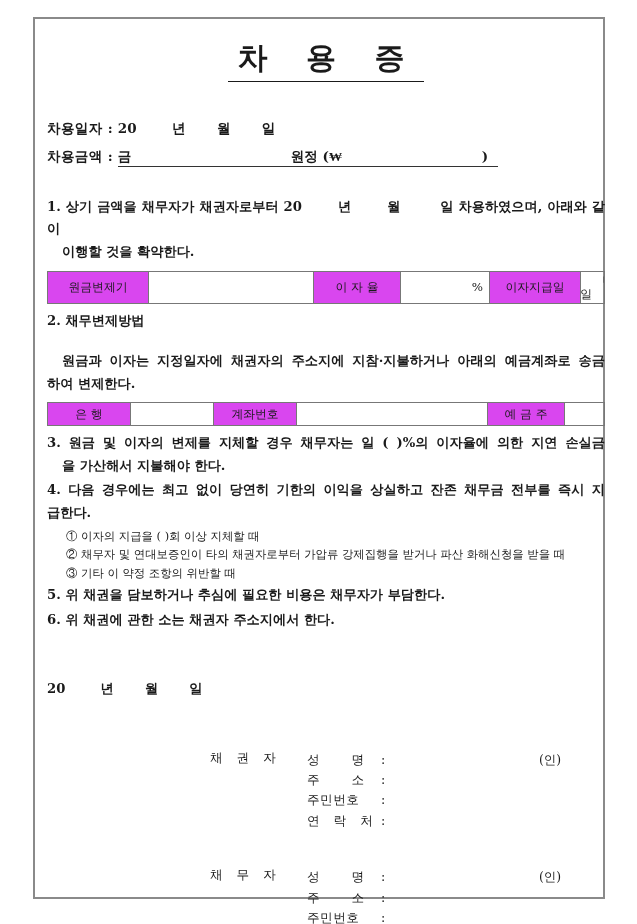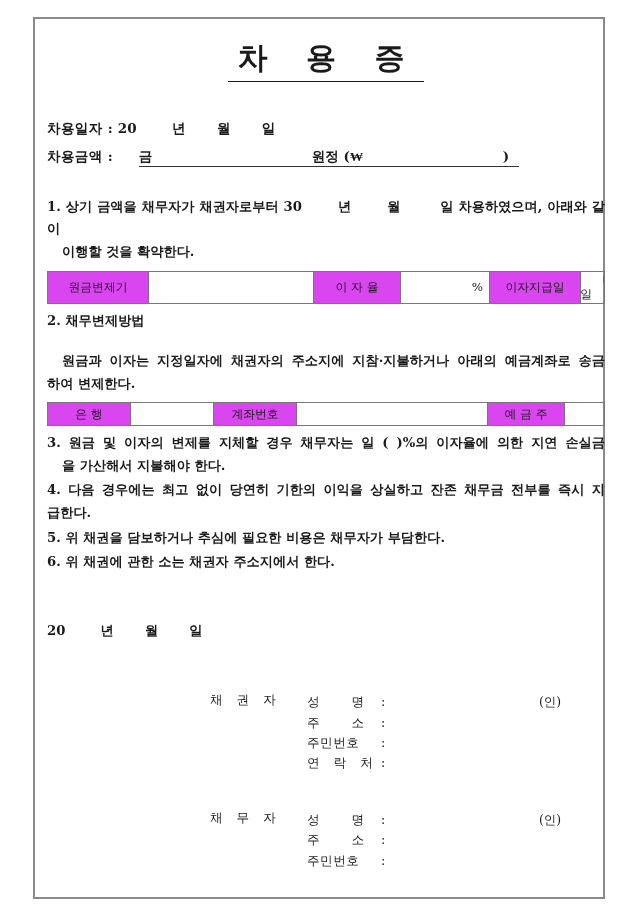--- a/index.html
+++ b/index.html
@@ -65,21 +65,20 @@
   .f-sp-1 { display: inline-block; width: 26px; }
   .f-sp-2 { display: inline-block; width: 22px; }
   .f-sp-3 { display: inline-block; width: 22px; }
 
   .amount-underline {
     display: inline-block;
     border-bottom: 1px solid #333;
     padding-bottom: 2px;
     min-width: 380px;
     position: relative;
-    margin-left: 21px;
   }
   .amount-underline .gap-a { display: inline-block; width: 150px; }
   .amount-underline .gap-b { display: inline-block; width: 130px; }
 
   
   .clauses { margin-top: 29px; }
 
   .clause {
     font-size: 13.2px;
     font-weight: bold;
@@ -243,21 +242,21 @@
     </div>
 
 
   </div>
 
   <div class="clauses">
 
     <div class="clause">
       <div class="clause-justify">
         <span>1.</span>
-        <span>상기 금액을 채무자가 채권자로부터 30</span>
+        <span>상기 금액을 채무자가 채권자로부터 20</span>
         <span class="sp-w26"></span>
         <span>년</span>
         <span class="sp-w26"></span>
         <span>월</span>
         <span class="sp-w30"></span>
         <span>일 차용하였으며, 아래와 같이</span>
       </div>
       <div class="indent-line">이행할 것을 확약한다.</div>
     </div>
 
@@ -308,20 +307,25 @@
       </div>
       <div class="indent-line">을 가산해서 지불해야 한다.</div>
     </div>
 
     <div class="clause">
       <div class="clause-justify">
         <span>4.</span>
         <span>다음 경우에는 최고 없이 당연히 기한의 이익을 상실하고 잔존 채무금 전부를 즉시 지</span>
       </div>
       <div>급한다.</div>
+      <div class="sub-items">
+        <div class="sub-item">① 이자의 지급을 (     )회 이상 지체할 때</div>
+        <div class="sub-item">② 채무자 및 연대보증인이 타의 채권자로부터 가압류 강제집행을 받거나 파산 화해신청을 받을 때</div>
+        <div class="sub-item">③ 기타 이 약정 조항의 위반할 때</div>
+      </div>
     </div>
 
     <div class="clause">
       <div>
         <span>5.</span>
         <span>위 채권을 담보하거나 추심에 필요한 비용은 채무자가 부담한다.</span>
       </div>
     </div>
 
     <div class="clause">

